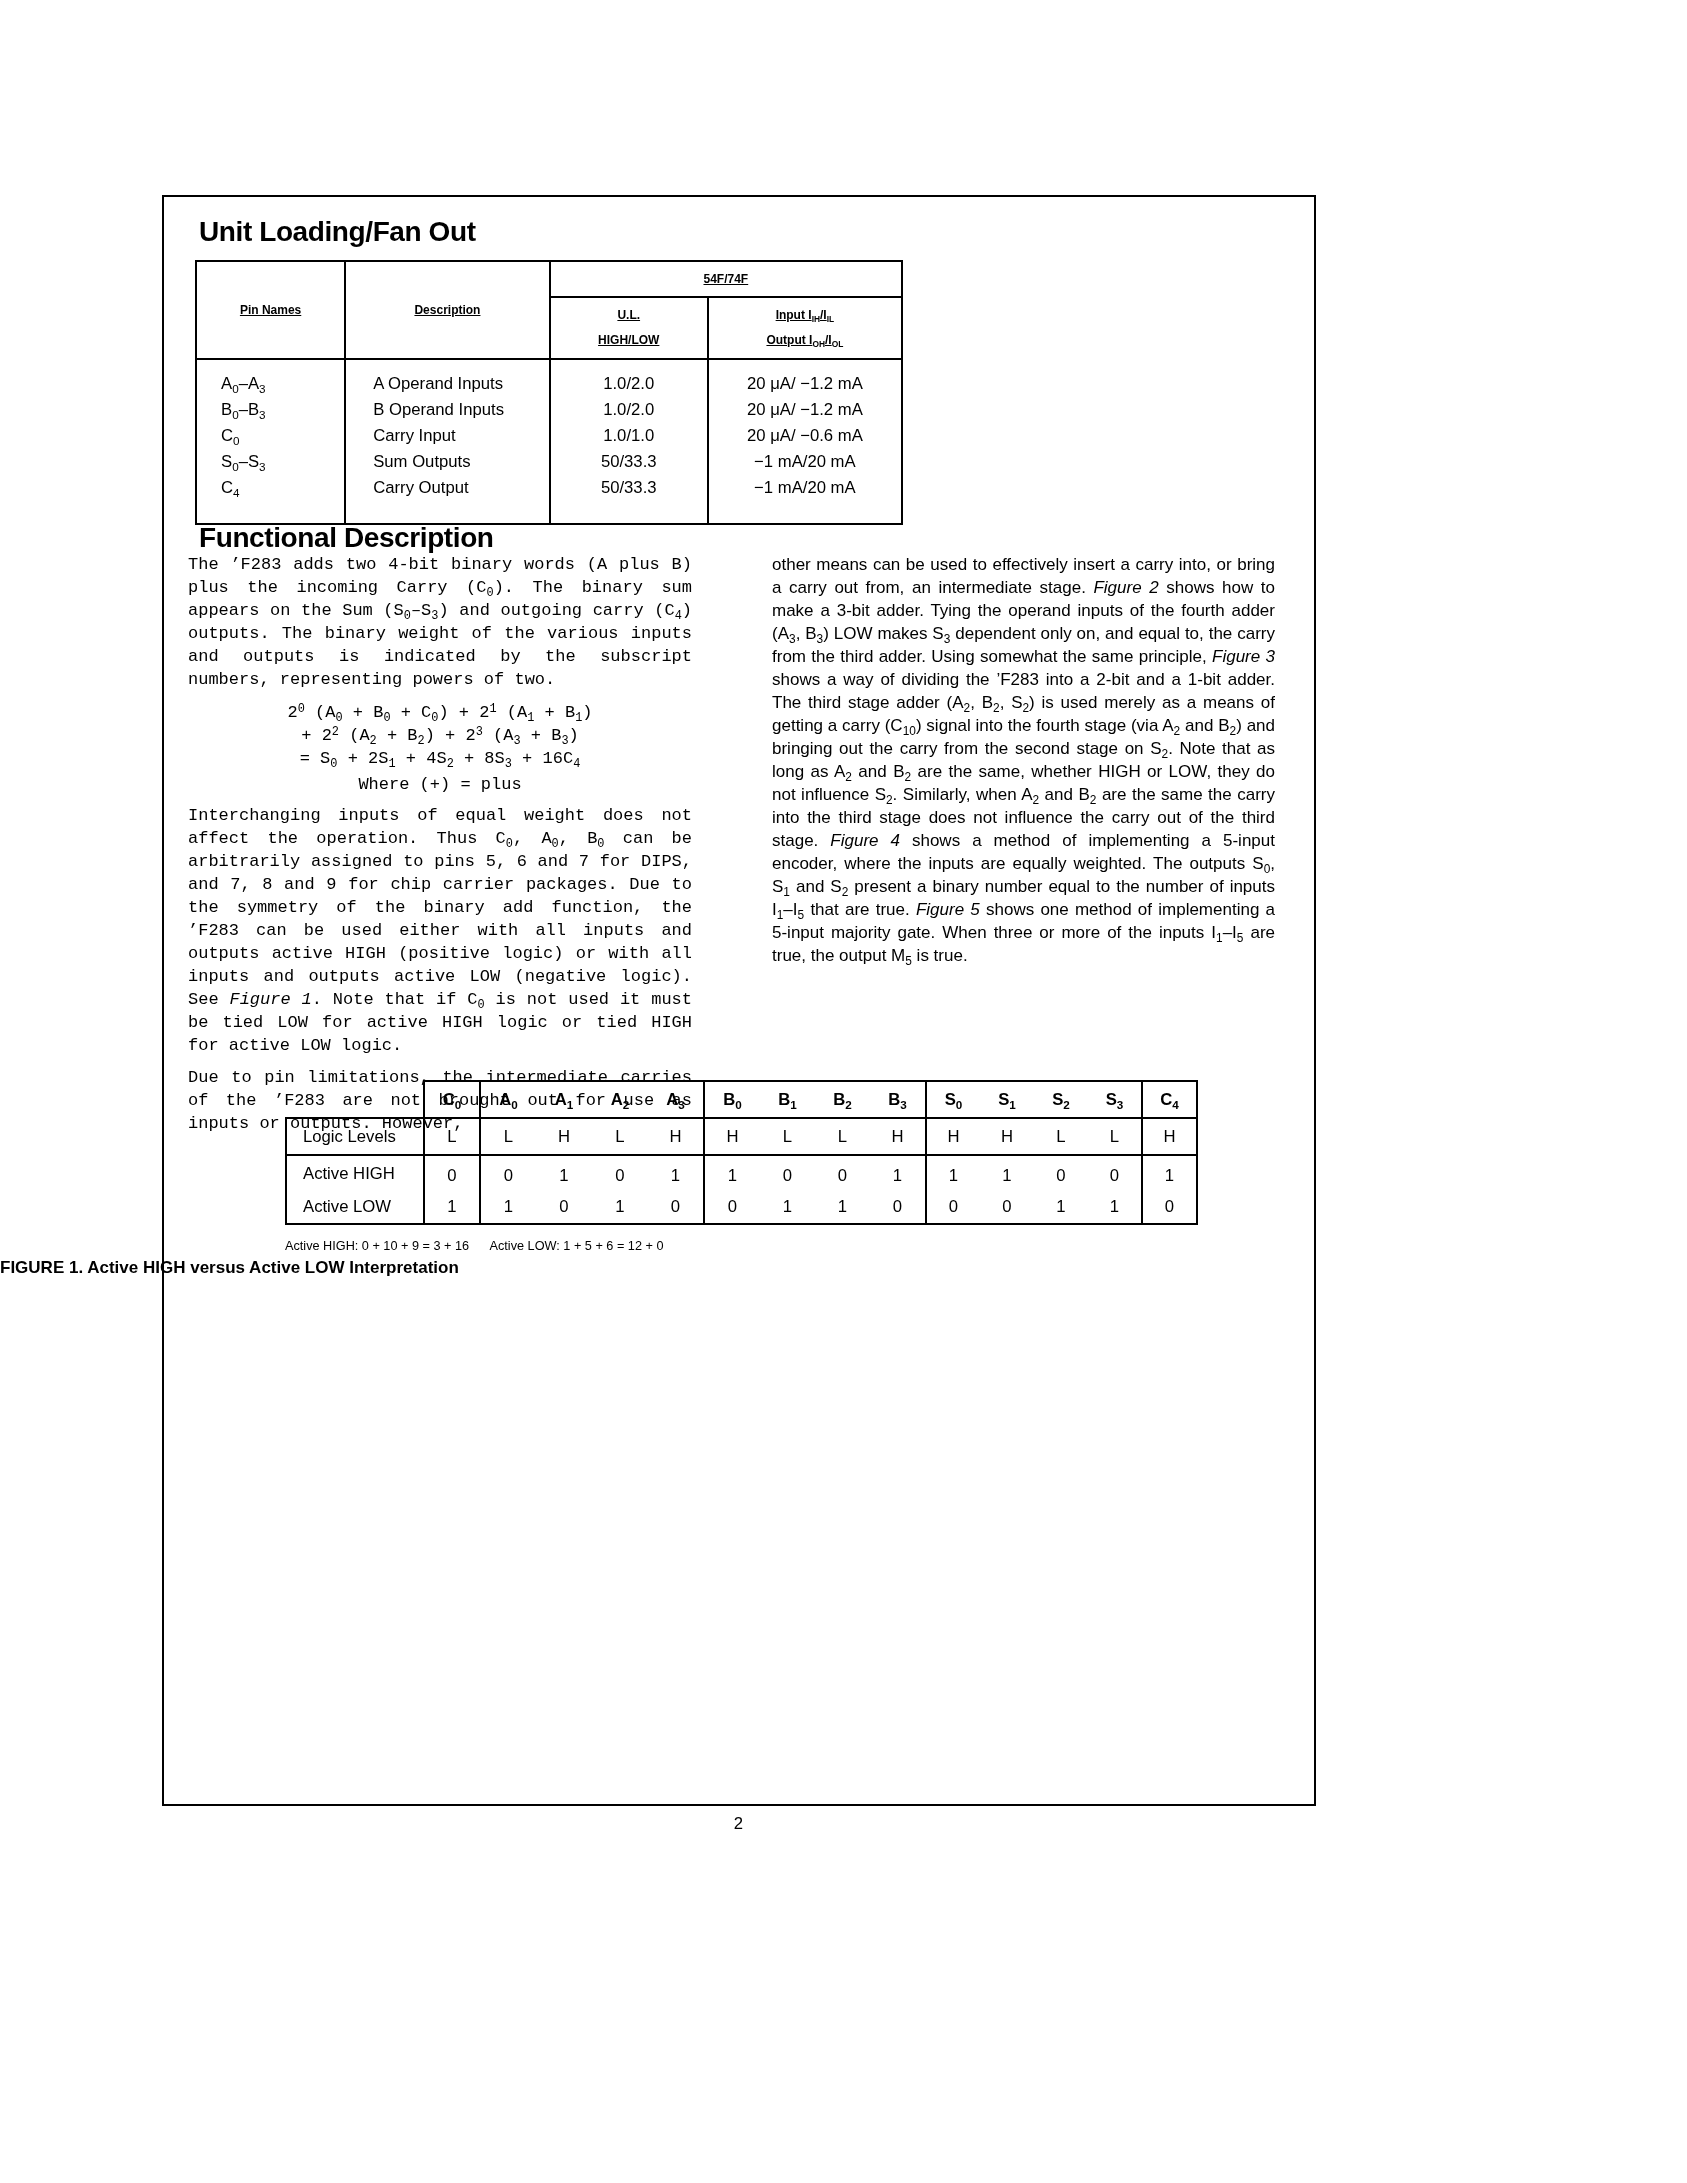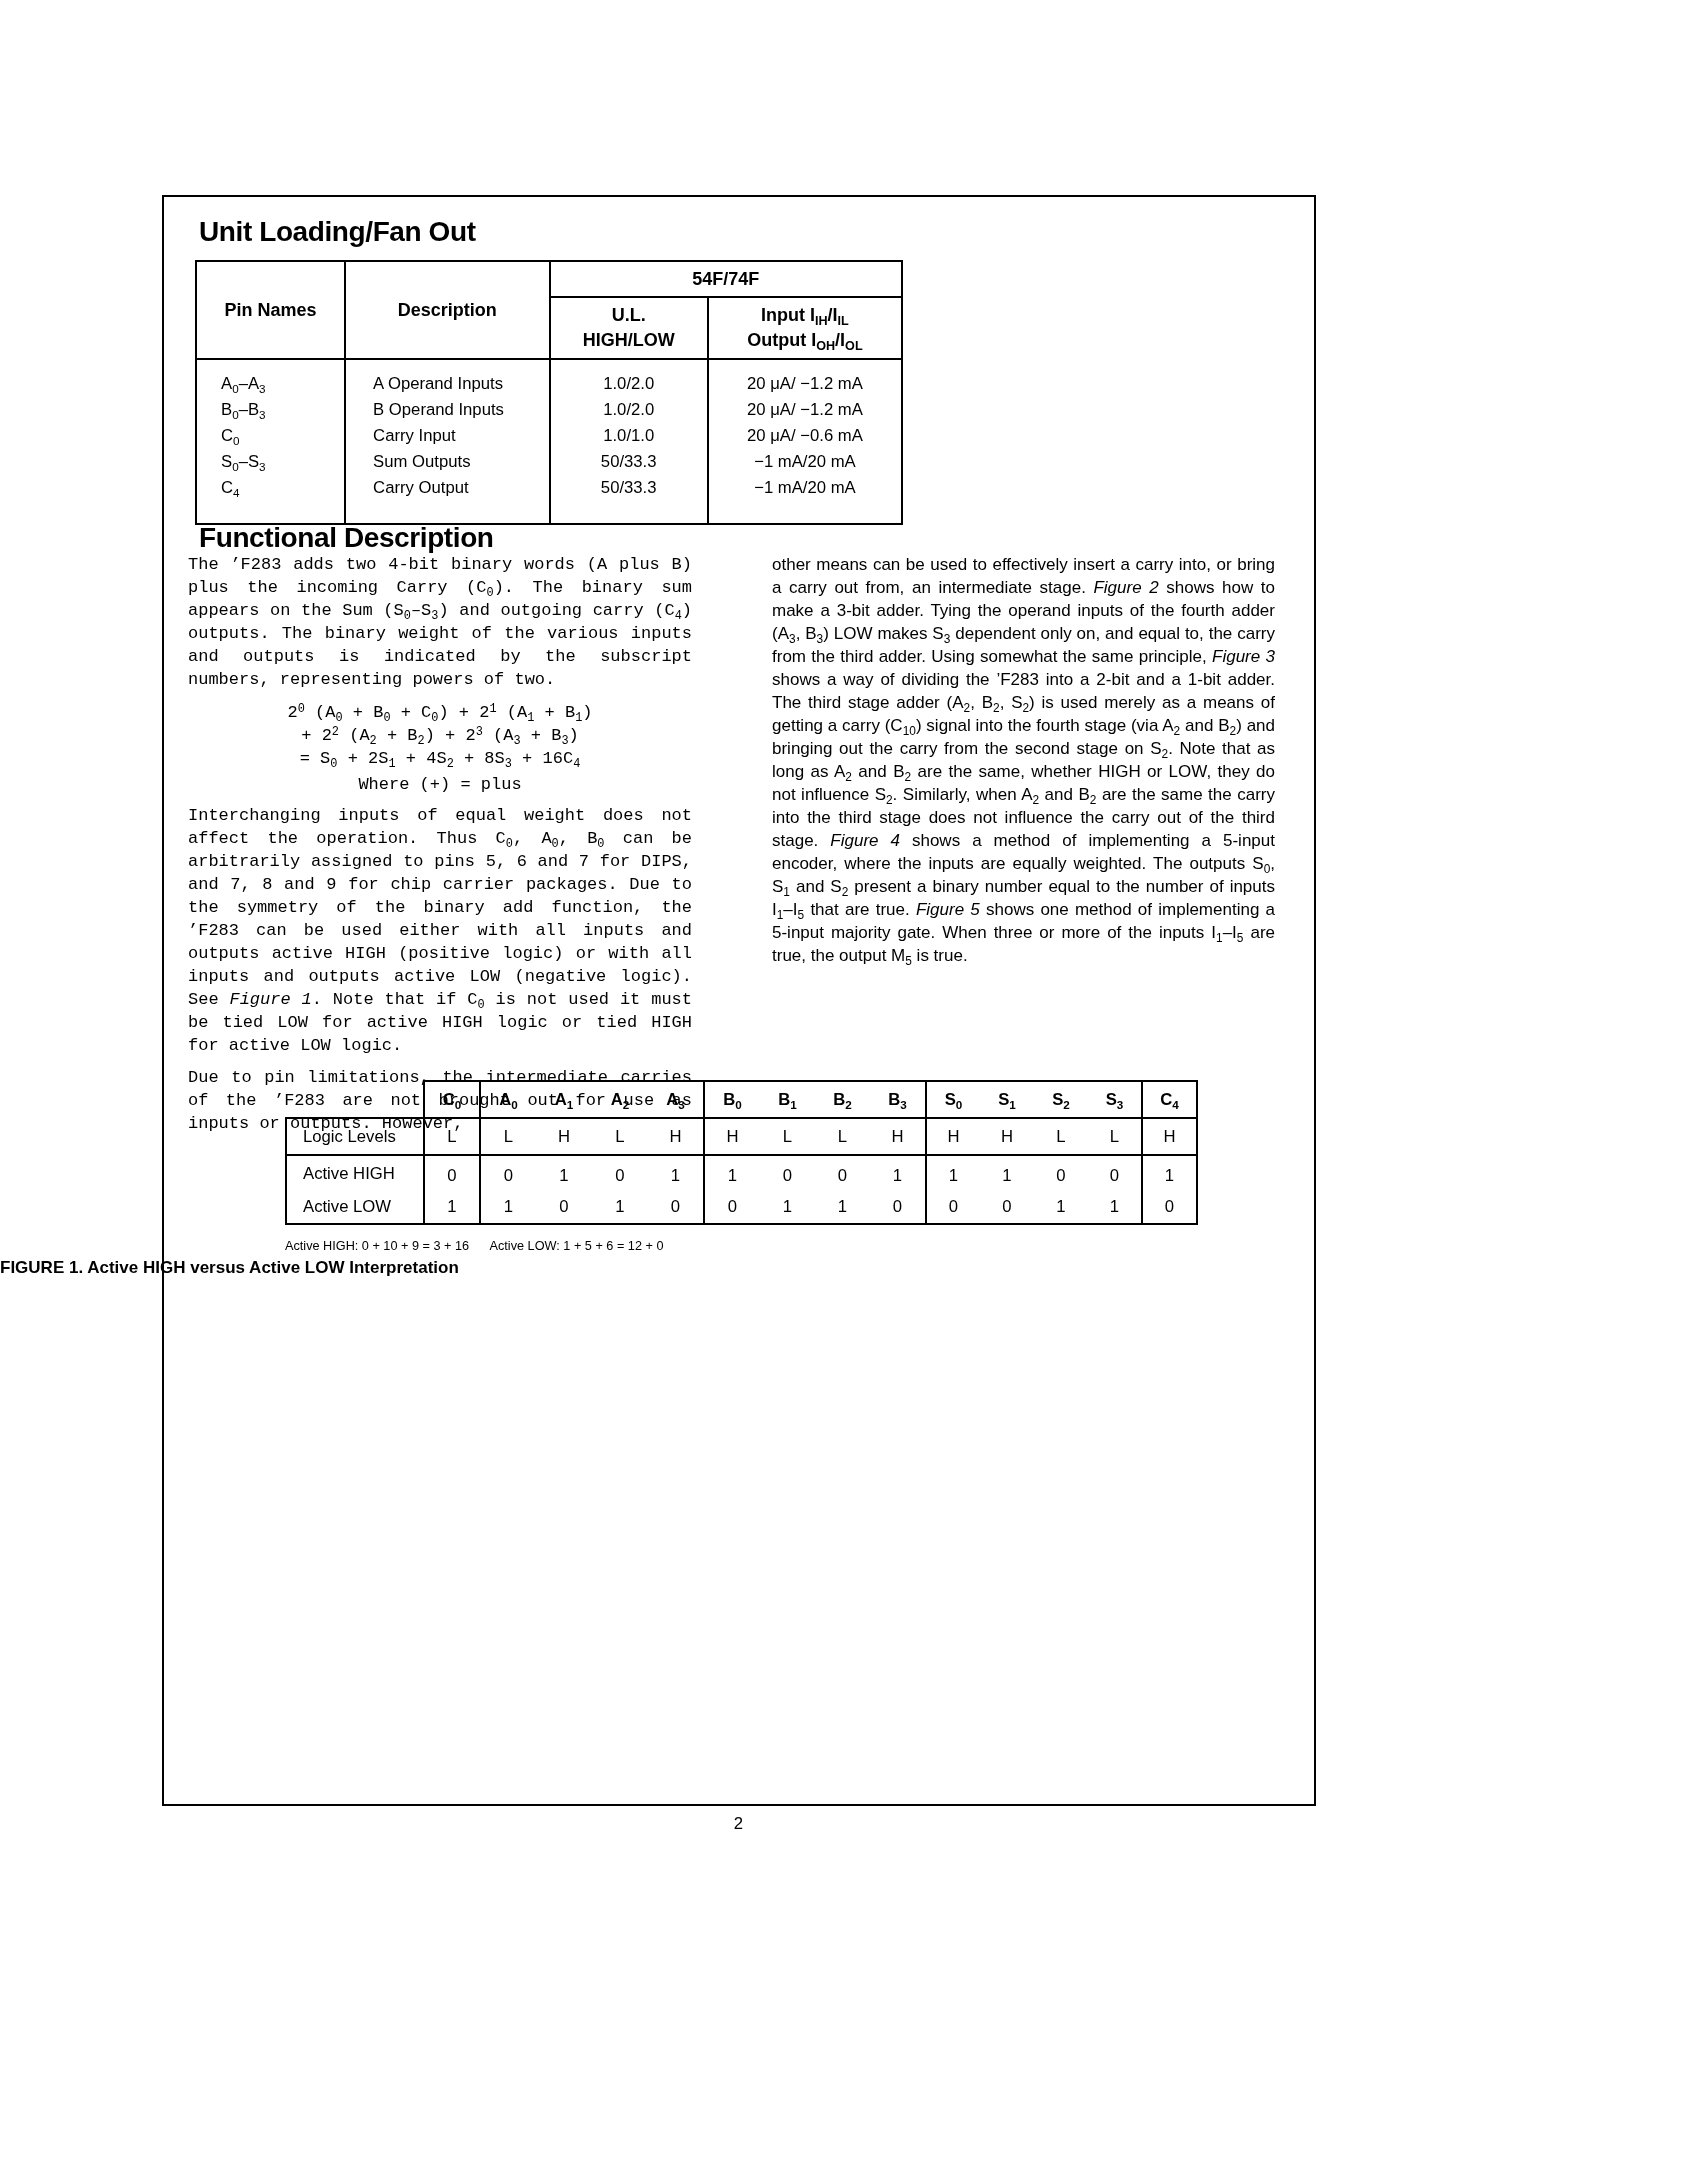--- a/index.html
+++ b/index.html
@@ -17,21 +17,21 @@
   }
   sub { font-size: 70%; vertical-align: -0.3em; line-height: 0; }
   sup { font-size: 70%; vertical-align: 0.45em; line-height: 0; }
 
   
   .ul-table {
     position: absolute; left: 195px; top: 260px; width: 708px;
     border-collapse: collapse; font-size: 16.7px;
   }
   .ul-table td, .ul-table th { border: 2.4px solid #000; padding: 0; }
-  .ul-table th { font-weight: bold; font-size: 18px; }
+  .ul-table th { font-weight: bold; font-size: 12px; text-decoration: underline; }
   .ul-table .body-cell { border-top: 2.4px solid #000; vertical-align: top; padding-top: 11px; padding-bottom: 22px; }
   .ul-table .line { height: 26px; line-height: 26px; white-space: nowrap; }
 
   
   .col {
     position: absolute; width: 504px; font-size: 17px; line-height: 23px;
     text-align: justify;
   }
   .col p { margin: 0 0 9.5px 0; }
   .col em { font-style: italic; }

